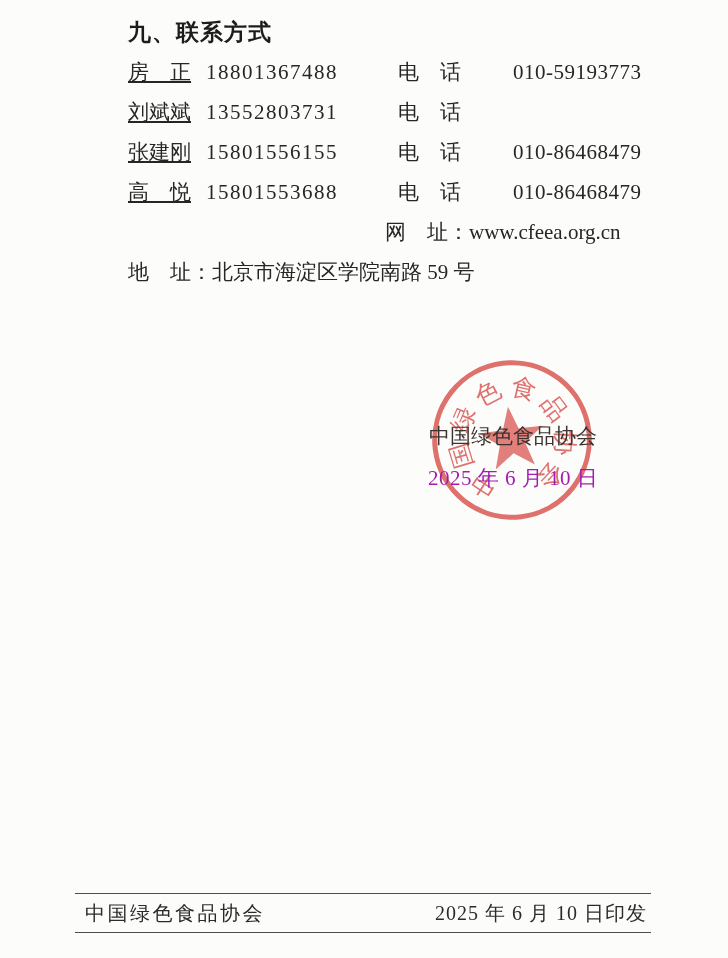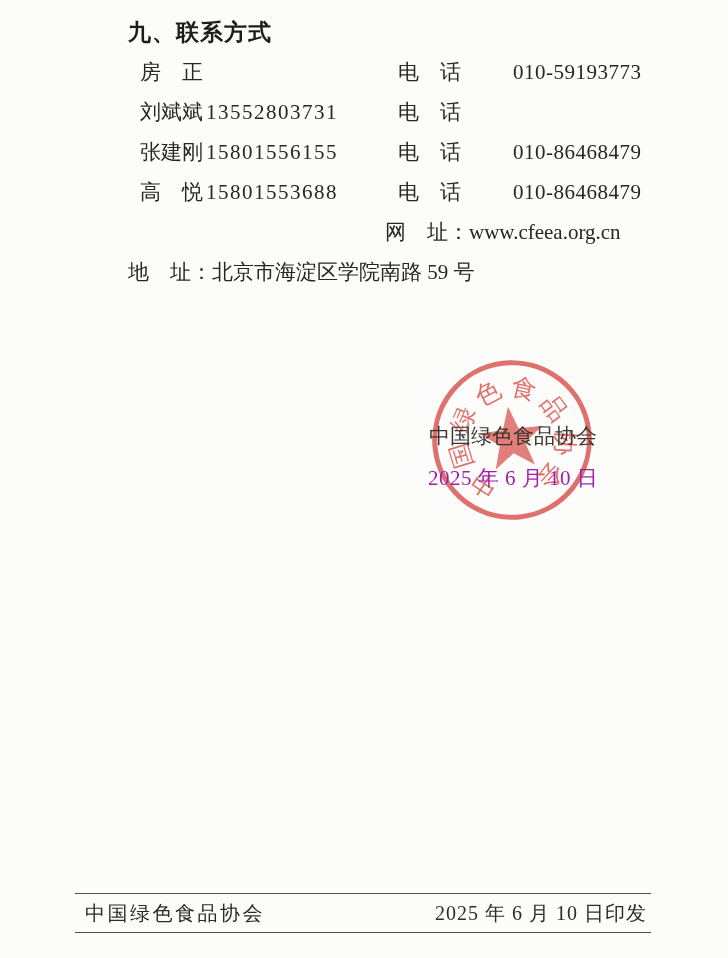--- a/index.html
+++ b/index.html
@@ -28,21 +28,21 @@
     line-height: 40px;
     height: 40px;
     color: #1c1c1c;
   }
   .row {
     position: relative;
     height: 40px;
     line-height: 40px;
     white-space: nowrap;
   }
-  .col-name   { position: absolute; left: 12px; }
+  .col-name   { position: absolute; left: 0; text-decoration: underline; }
   .col-mobile { position: absolute; left: 78px;  letter-spacing: 1.5px; }
   .col-tellbl { position: absolute; left: 270px; }
   .col-telnum { position: absolute; left: 352px; letter-spacing: 0.5px; margin-left: 33px; }
   .col-left   { position: absolute; left: 0; }
   .col-right  { position: absolute; left: 257px; }
 
   
   .seal {
     position: absolute;
     left: 428px; top: 356px;
@@ -84,20 +84,21 @@
 </head>
 <body>
 
 <div class="page">
 
   <div class="content">
     <div class="heading">九、联系方式</div>
 
     <div class="row">
       <span class="col-name">房　正</span>
+      <span class="col-mobile">18801367488</span>
       <span class="col-tellbl">电　话</span>
       <span class="col-telnum">010-59193773</span>
     </div>
     <div class="row">
       <span class="col-name">刘斌斌</span>
       <span class="col-mobile">13552803731</span>
       <span class="col-tellbl">电　话</span>
     </div>
     <div class="row">
       <span class="col-name">张建刚</span>

